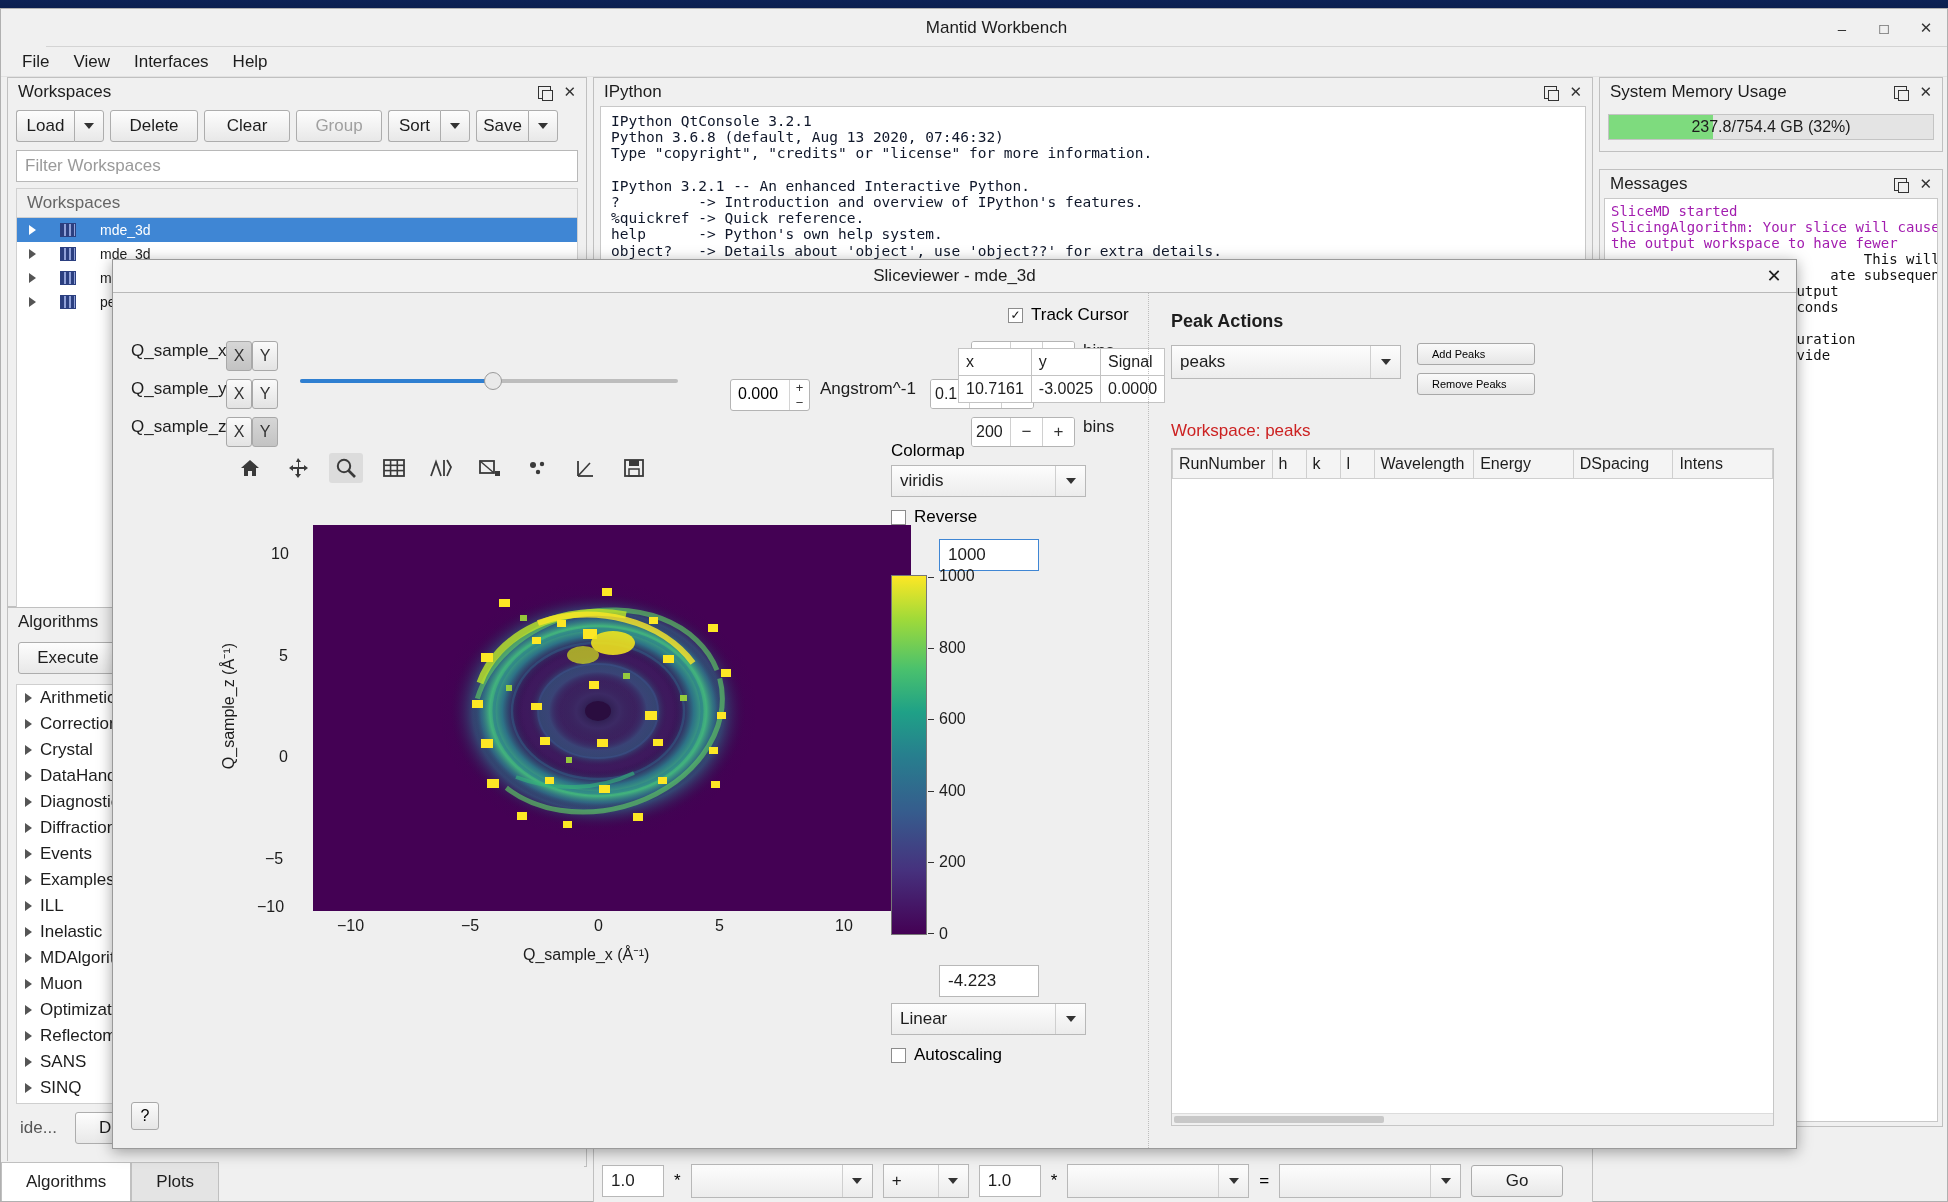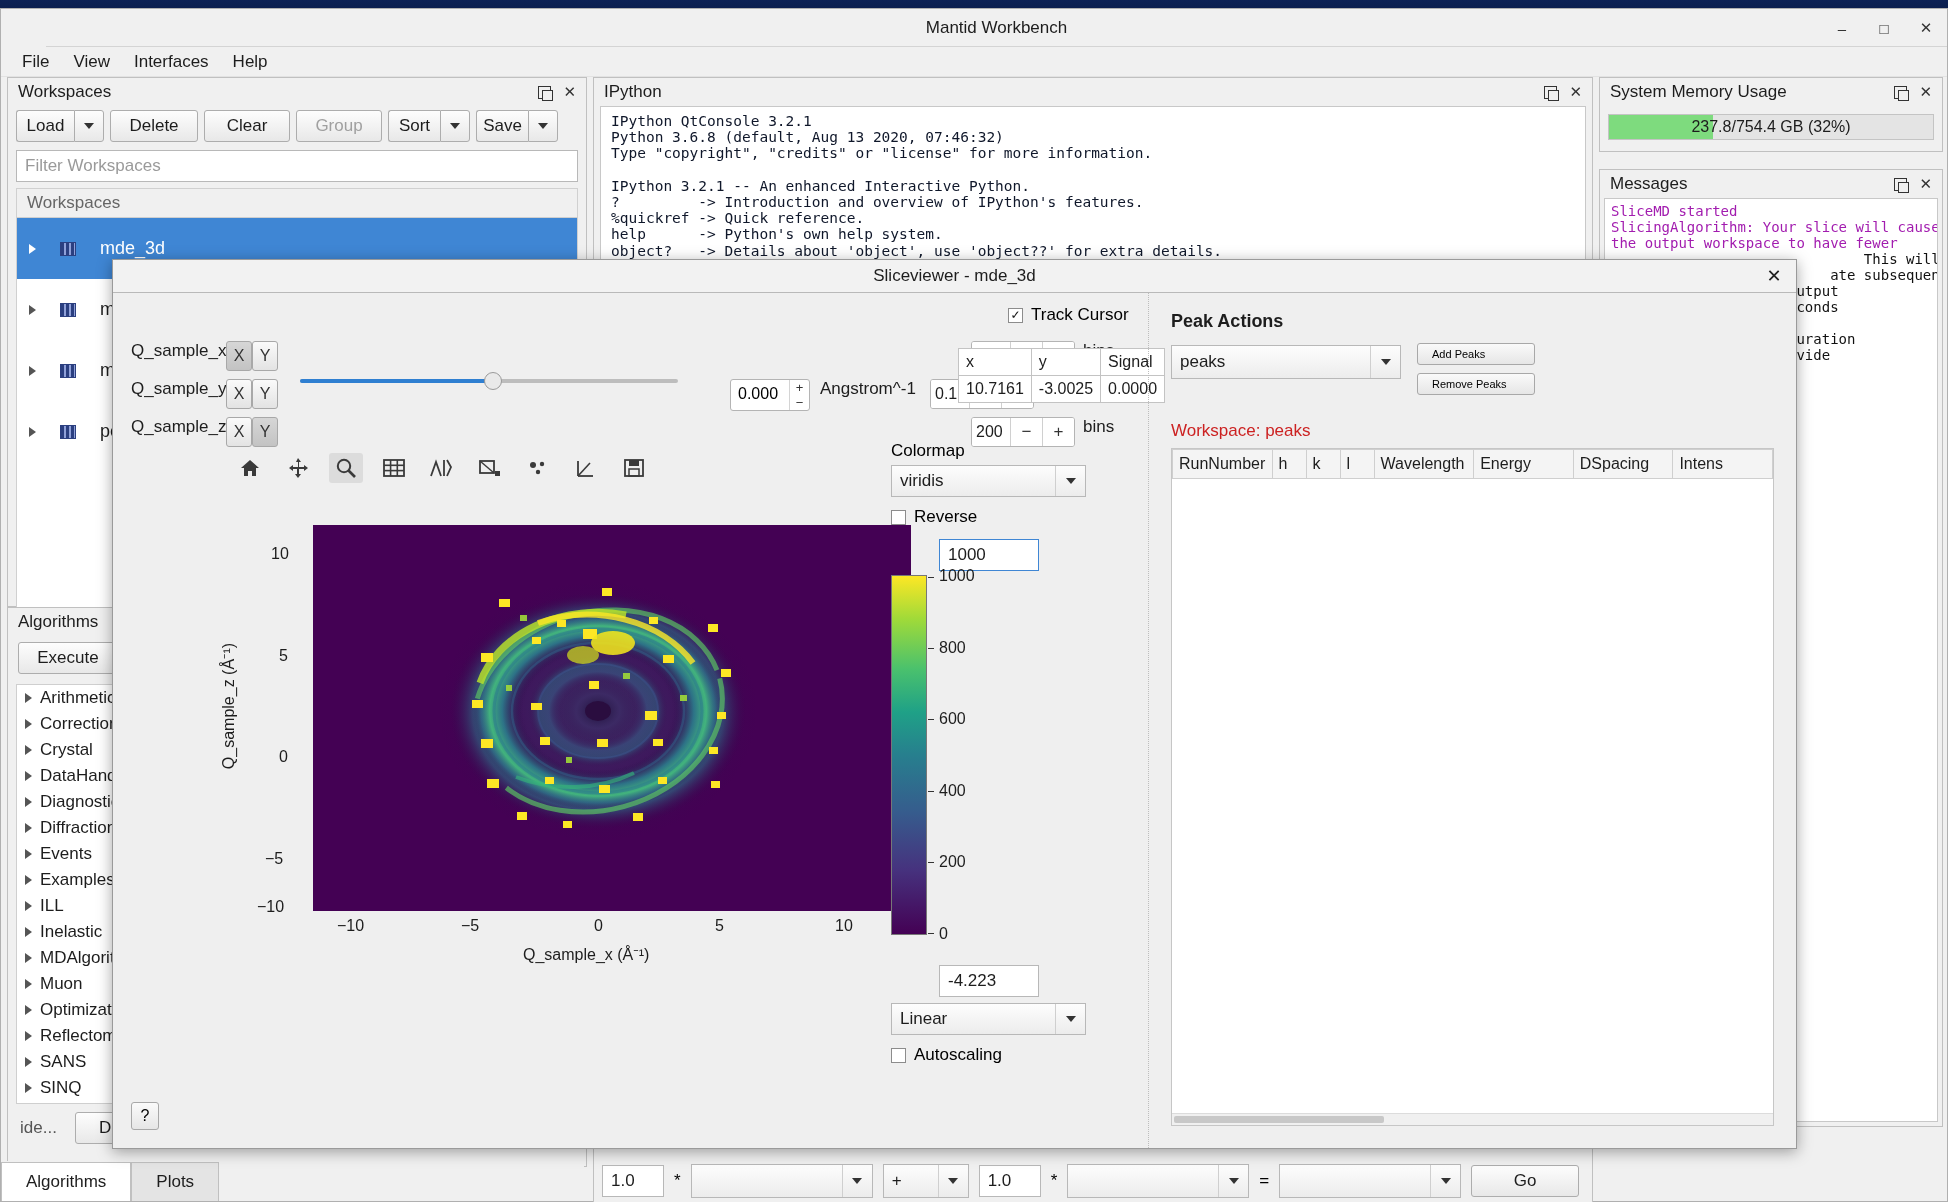--- a/index.html
+++ b/index.html
@@ -60,21 +60,21 @@
   .btn-split .main { border-right:none; border-radius:3px 0 0 3px; }
   .btn-split .arr { border-radius:0 3px 3px 0; padding:5px 9px; }
   .caret { width:0;height:0;border-left:5px solid transparent;border-right:5px solid transparent;border-top:6px solid #333; }
   
   .inp {
     border:1px solid #b8b8b8; background:#fff; padding:5px 8px; font-size:17px; color:#1d1d1d;
   }
   .inp.ph { color:#9a9a9a; }
   
   .tree-head { background:#f0f0f0; border:1px solid #d0d0d0; border-bottom:1px solid #cfcfcf; padding:4px 10px; color:#666; font-size:17px;}
-  .tree-row { display:flex; align-items:center; gap:24px; padding:20px 6px; font-size:18px; color:#1d1d1d;}
+  .tree-row { display:flex; align-items:center; gap:24px; padding:4px 6px; font-size:14px; color:#1d1d1d;}
   .tree-row.sel { background:#3f86d4; color:#fff;}
   .tri { width:0;height:0;border-top:5px solid transparent;border-bottom:5px solid transparent;border-left:7px solid #555; margin-left:6px;}
   .tree-row.sel .tri { border-left-color:#fff; }
   .wsicon { width:16px;height:14px;
     background:
       repeating-linear-gradient(90deg,#2b3f80 0 3px,#8fa0d8 3px 5px),
       #4a5fa8;
     border:1px solid #2b3f80; position:relative;}
   .hthumb { position:absolute; top:2px; bottom:2px; background:#c8c8c8; border-radius:2px;}
   
@@ -379,21 +379,21 @@
             <span class="caret"></span>
           </span>
       </div>
       <span>=</span>
       <div class="combo" style="width:182px;">
         <span></span>
         <span class="cbar">
             <span class="caret"></span>
           </span>
       </div>
-      <div class="btn" style="width:108px;">Go</div>
+      <div class="btn" style="width:92px;">Go</div>
     </div>
   </div>
 
   <div class="dock" style="left:1598px; top:68px; width:344px; height:75px;">
     <div class="dock-head">
       <div class="dock-title">System Memory Usage</div>
       <div class="dock-icons">
         <div class="float-ic"></div>
         <div class="dock-ic">✕</div>
       </div>

